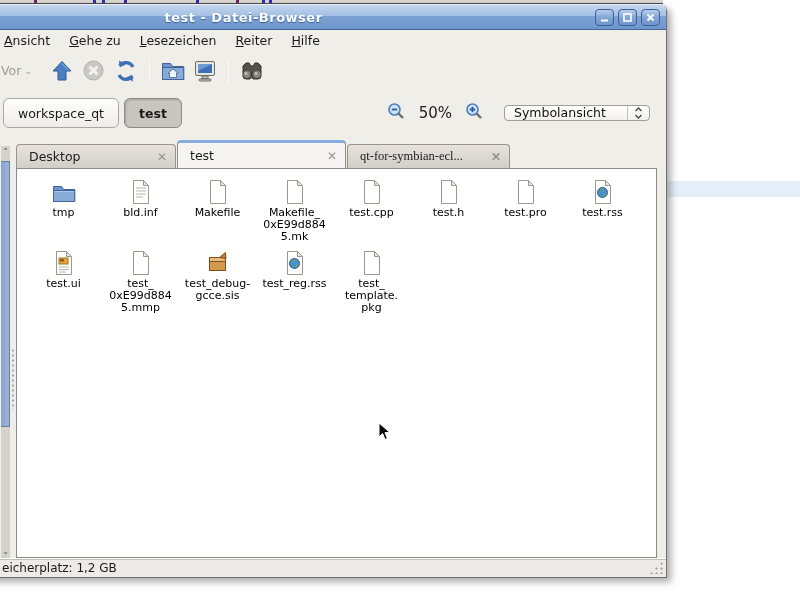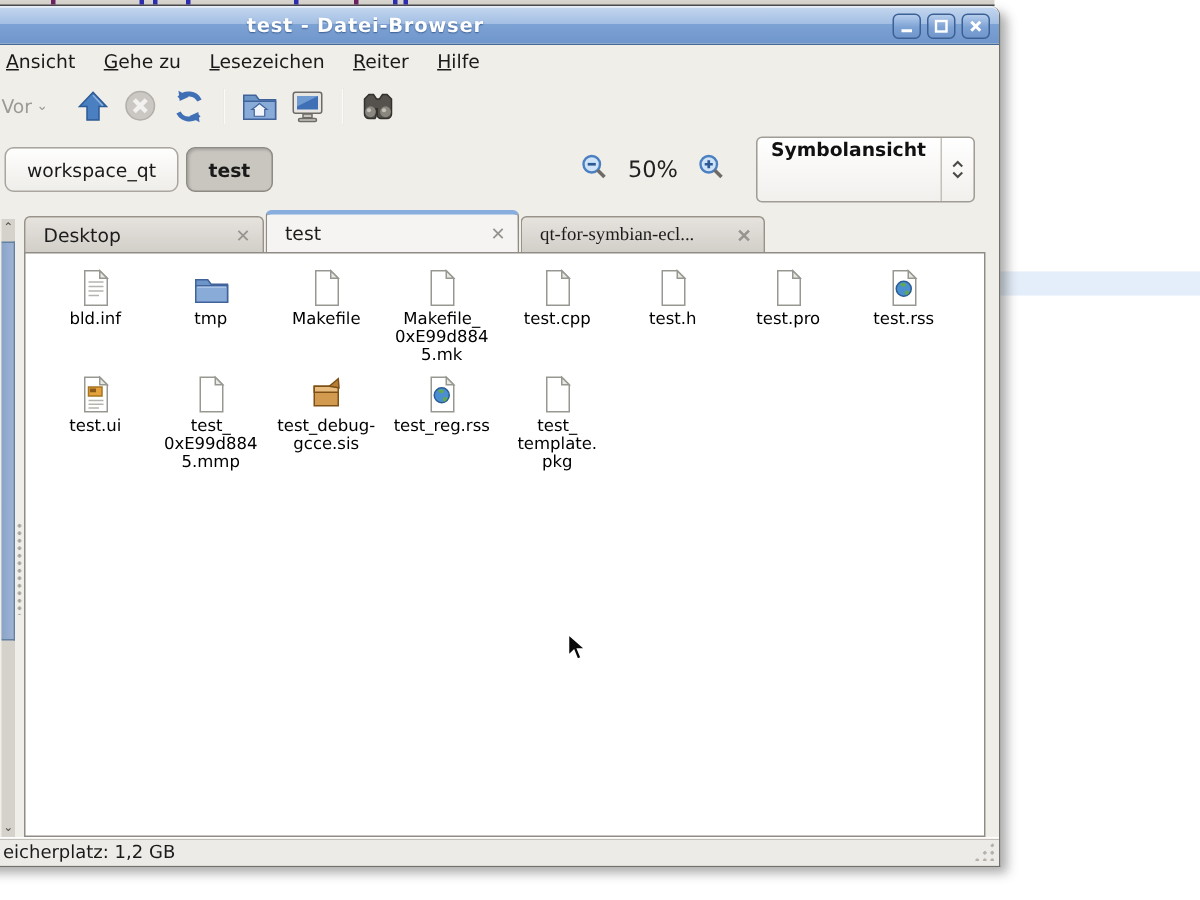--- a/index.html
+++ b/index.html
@@ -48,22 +48,22 @@
 
   .pathbar { position:absolute; left:0; top:87px; right:0; height:44px;
     display:flex; align-items:center; padding-left:182px; padding-right:16px; }
   .path-btn { height:30px; padding:0 14px; font-size:12.5px; color:#1a1a1a;
     border:1px solid #aaa69f; border-radius:6px;
     background:linear-gradient(#fefefe, #efede9); margin-right:5px; display:flex; align-items:center; }
   .path-btn.active { background:#c9c5bf; border-color:#8e8a84; font-weight:bold;
     box-shadow:inset 1px 1px 2px rgba(0,0,0,.18); }
   .spacer { flex:1; }
   .zoom-pct { font-size:15px; color:#222; margin:0 13px;text-align:center; }
-  .combo { width:146px; height:44px; margin-left:20px; border:1px solid #a09c96; border-radius:4px;
-    background:linear-gradient(#fff, #f2f0ed); display:flex; align-items:flex-start;font-weight:bold; }
+  .combo { width:146px; height:16px; margin-left:20px; border:1px solid #a09c96; border-radius:4px;
+    background:linear-gradient(#fff, #f2f0ed); display:flex; align-items:flex-end; }
   .combo-label { flex:1; padding-left:9px; font-size:12.5px; color:#111; }
   .combo-spin { width:22px; align-self:stretch; border-left:1px solid #c4c0ba;
     display:flex; flex-direction:column; align-items:center; justify-content:center; }
 
   
   .main { position:absolute; left:0; top:136px; right:0; bottom:19px; }
   .side-scrollbar { position:absolute; left:180px; top:6px; bottom:0; width:9px; background:#d5d1cb; }
   .sb-arrow { position:absolute; left:0; width:9px; height:12px; color:#55524e; font-size:8px; line-height:12px; text-align:center; }
   .sb-thumb { position:absolute; left:0; top:15px; width:9px; height:266px;
     background:linear-gradient(90deg,#8aa3c8,#9db4d6); border:1px solid #64809f; border-left:none; }
@@ -258,39 +258,39 @@
             </div>
             <div class="tab tab-w3">
               <span class="tab-label">qt-for-symbian-ecl...</span>
               <span class="tab-close">✕</span>
             </div>
           </div>
         <div class="content">
           <div class="file-grid" id="file-grid">
               <div class="file-item">
                 <div class="file-icon">
-  <svg width="21" height="26" viewBox="0 0 21 26">
-    <path d="M3.5 1.5 h10 l5 5 v18 h-15 z" fill="#ffffff" stroke="#989892"></path>
-    <path d="M13.5 1.5 v5 h5 z" fill="#e9e9e4" stroke="#989892"></path>
-    <g stroke="#b4b4ae" stroke-width="1">
-      <path d="M6 9 h10 M6 12 h10 M6 15 h10 M6 18 h7"></path>
-    </g>
-  </svg>
-</div>
-                <div class="file-label">bld.inf</div>
-              </div>
-              <div class="file-item">
-                <div class="file-icon">
   <svg width="26" height="24" viewBox="0 0 26 24">
     <path d="M2.5 5.5 h8 l2.2 3 h11 v12 h-21.2 z" fill="#6d96c8" stroke="#41639b"></path>
     <path d="M2.5 9.5 h21.2 v11 h-21.2 z" fill="#88abd8" stroke="#41639b"></path>
     <path d="M3.5 10.5 h19.2" stroke="#aac4e6" fill="none"></path>
   </svg>
 </div>
                 <div class="file-label">tmp</div>
+              </div>
+              <div class="file-item">
+                <div class="file-icon">
+  <svg width="21" height="26" viewBox="0 0 21 26">
+    <path d="M3.5 1.5 h10 l5 5 v18 h-15 z" fill="#ffffff" stroke="#989892"></path>
+    <path d="M13.5 1.5 v5 h5 z" fill="#e9e9e4" stroke="#989892"></path>
+    <g stroke="#b4b4ae" stroke-width="1">
+      <path d="M6 9 h10 M6 12 h10 M6 15 h10 M6 18 h7"></path>
+    </g>
+  </svg>
+</div>
+                <div class="file-label">bld.inf</div>
               </div>
               <div class="file-item">
                 <div class="file-icon">
   <svg width="21" height="26" viewBox="0 0 21 26">
     <path d="M3.5 1.5 h10 l5 5 v18 h-15 z" fill="#ffffff" stroke="#989892"></path>
     <path d="M13.5 1.5 v5 h5 z" fill="#e9e9e4" stroke="#989892"></path>
   </svg>
 </div>
                 <div class="file-label">Makefile</div>
               </div>

